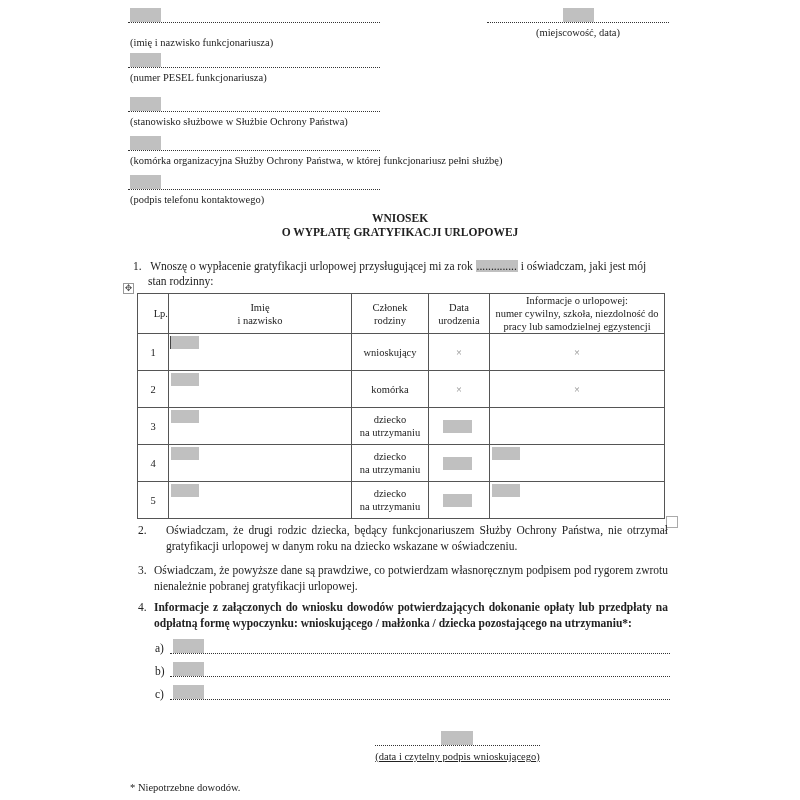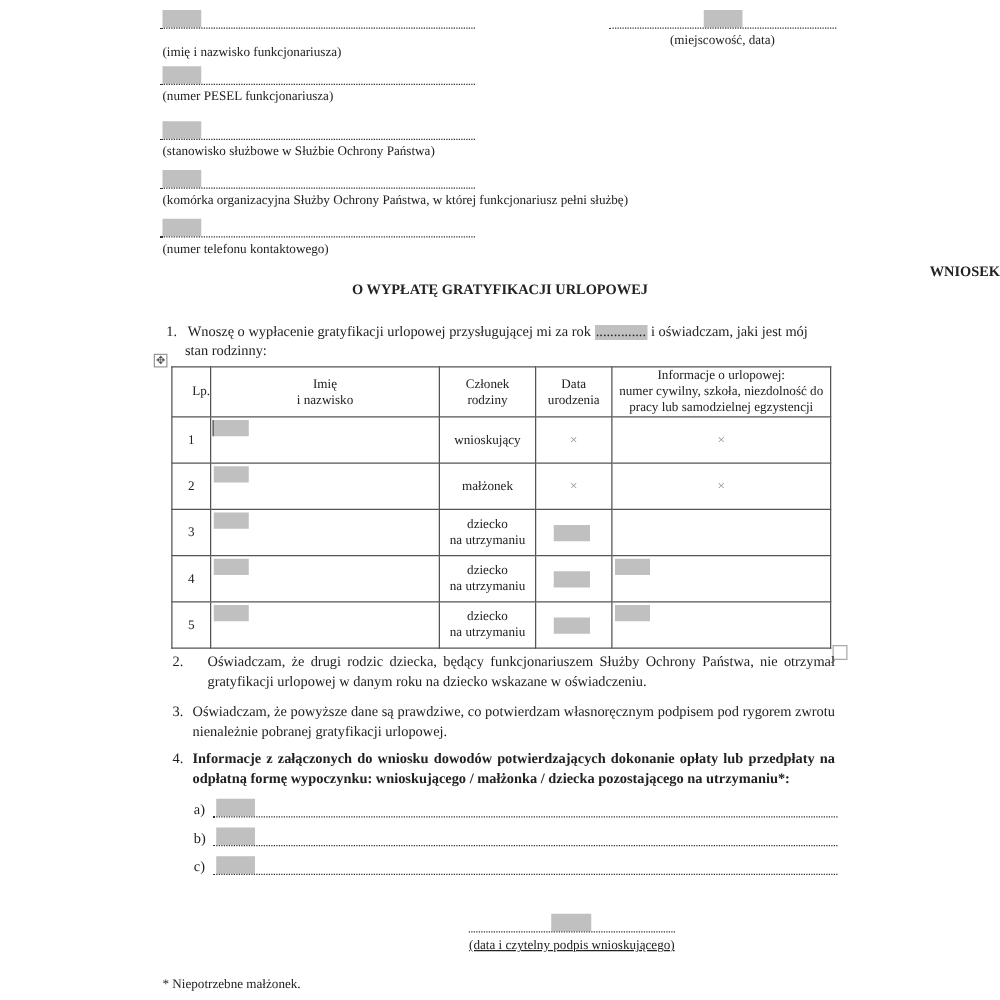--- a/index.html
+++ b/index.html
@@ -43,30 +43,30 @@
 
 <div>
   <div class="gray" style="left:130px; top:136px; width:31px; height:14px;"></div>
   <div class="abs dots" style="left:128px; top:150px; width:252px;"></div>
   <div class="abs caption" style="left:130px; top:155px;">(komórka organizacyjna Służby Ochrony Państwa, w której funkcjonariusz pełni służbę)</div>
 </div>
 
 <div>
   <div class="gray" style="left:130px; top:175px; width:31px; height:14px;"></div>
   <div class="abs dots" style="left:128px; top:189px; width:252px;"></div>
-  <div class="abs caption" style="left:130px; top:194px;">(numer telefonu kontaktowego)</div>
+  <div class="abs caption" style="left:130px; top:194px;">(podpis telefonu kontaktowego)</div>
 </div>
 
 <div>
   <div class="gray" style="left:563px; top:8px; width:31px; height:14px;"></div>
   <div class="abs dots" style="left:487px; top:22px; width:182px;"></div>
   <div class="abs caption" style="left:487px; width:182px; top:27px; text-align:center;">(miejscowość, data)</div>
 </div>
 
-<div class="abs title" style="top:212px;text-align:right;">WNIOSEK</div>
+<div class="abs title" style="top:212px;">WNIOSEK</div>
 <div class="abs title" style="top:226px;">O WYPŁATĘ GRATYFIKACJI URLOPOWEJ</div>
 
 <div class="abs para" style="left:133px; top:258px; width:535px;">
   <span>1.</span>
   <span style="display:inline-block; width:3px;"></span>
   <span>Wnoszę o wypłacenie gratyfikacji urlopowej przysługującej mi za rok</span>
   <span style="background:#c0c0c0; padding:0 1px;">..............</span>
   <span>i oświadczam, jaki jest mój</span>
 </div>
 <div class="abs para" style="left:148px; top:273px;">stan rodzinny:</div>
@@ -92,21 +92,21 @@
     <td><span>wnioskujący</span></td>
     <td class="xmark">×</td>
     <td class="xmark">×</td>
   </tr>
 
   <tr style="height:37px;">
     <td>2</td>
     <td>
           <div class="gray" style="left:2px; top:2px; width:28px; height:13px;"></div>
         </td>
-    <td><span>małżonek</span></td>
+    <td><span>komórka</span></td>
     <td class="xmark">×</td>
     <td class="xmark">×</td>
   </tr>
 
   <tr style="height:37px;">
     <td>3</td>
     <td>
           <div class="gray" style="left:2px; top:2px; width:28px; height:13px;"></div>
         </td>
     <td><span>dziecko</span><br><span>na utrzymaniu</span></td>
@@ -178,13 +178,13 @@
   <div class="gray" style="left:173px; top:685px; width:31px; height:14px;"></div>
   <div class="abs dots" style="left:170px; top:699px; width:500px;"></div>
 </div>
 
 <div>
   <div class="gray" style="left:441px; top:731px; width:32px; height:14px;"></div>
   <div class="abs dots" style="left:375px; top:745px; width:165px;"></div>
   <div class="abs caption" style="left:375px; width:165px; top:751px; text-align:center;text-decoration:underline;">(data i czytelny podpis wnioskującego)</div>
 </div>
 
-<div class="abs caption" style="left:130px; top:782px;">* Niepotrzebne małżonek.</div>
+<div class="abs caption" style="left:130px; top:782px;">* Niepotrzebne dowodów.</div>
 
 </body></html>

